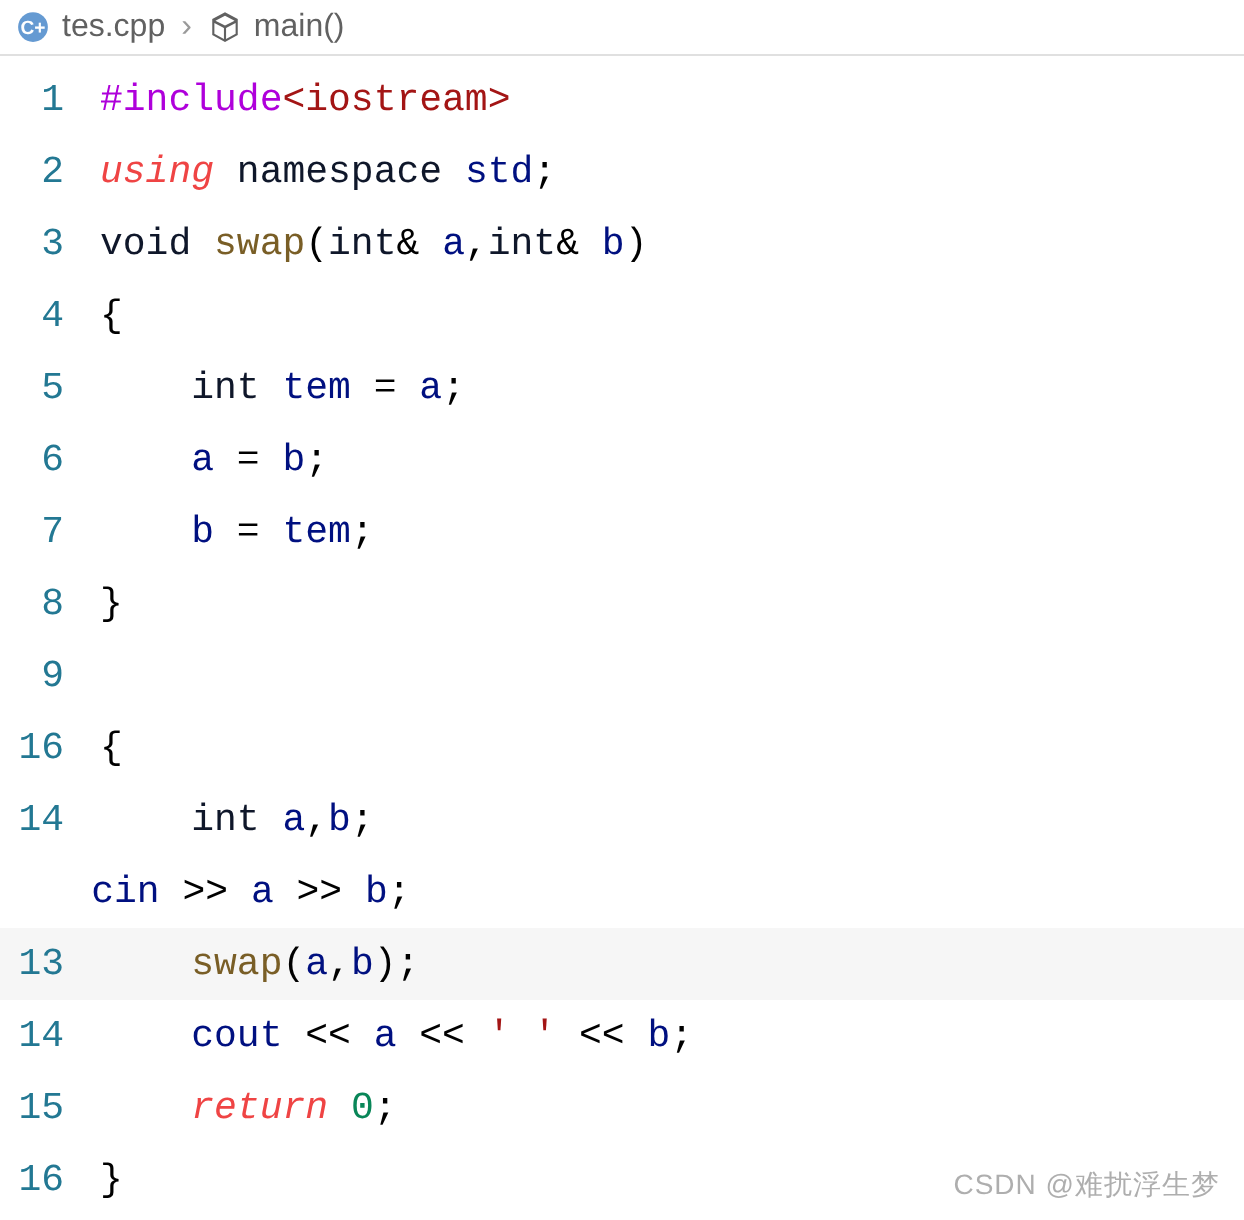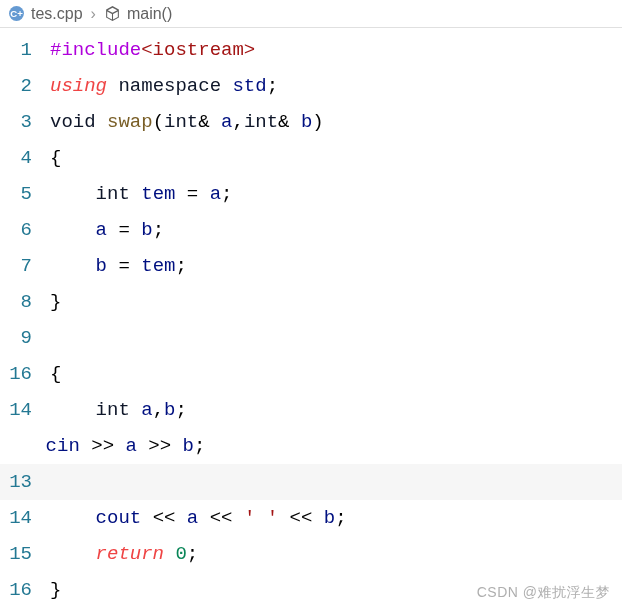--- a/index.html
+++ b/index.html
@@ -154,20 +154,21 @@
     <span class="ln">14</span>
     <span class="code">    <span class="c-kw">int</span> <span class="c-var">a</span><span class="c-punct">,</span><span class="c-var">b</span><span class="c-punct">;</span></span>
   </div>
 
   <div class="line">
     <span class="code">    <span class="c-var">cin</span> <span class="c-op">&gt;&gt;</span> <span class="c-var">a</span> <span class="c-op">&gt;&gt;</span> <span class="c-var">b</span><span class="c-punct">;</span></span>
   </div>
 
   <div class="line hl">
     <span class="ln">13</span>
+    <span class="code">    <span class="c-func">swap</span><span class="c-punct">(</span><span class="c-var">a</span><span class="c-punct">,</span><span class="c-var">b</span><span class="c-punct">);</span></span>
   </div>
 
   <div class="line">
     <span class="ln">14</span>
     <span class="code">    <span class="c-var">cout</span> <span class="c-op">&lt;&lt;</span> <span class="c-var">a</span> <span class="c-op">&lt;&lt;</span> <span class="c-chr">' '</span> <span class="c-op">&lt;&lt;</span> <span class="c-var">b</span><span class="c-punct">;</span></span>
   </div>
 
   <div class="line">
     <span class="ln">15</span>
     <span class="code">    <span class="c-kw2">return</span> <span class="c-num">0</span><span class="c-punct">;</span></span>

